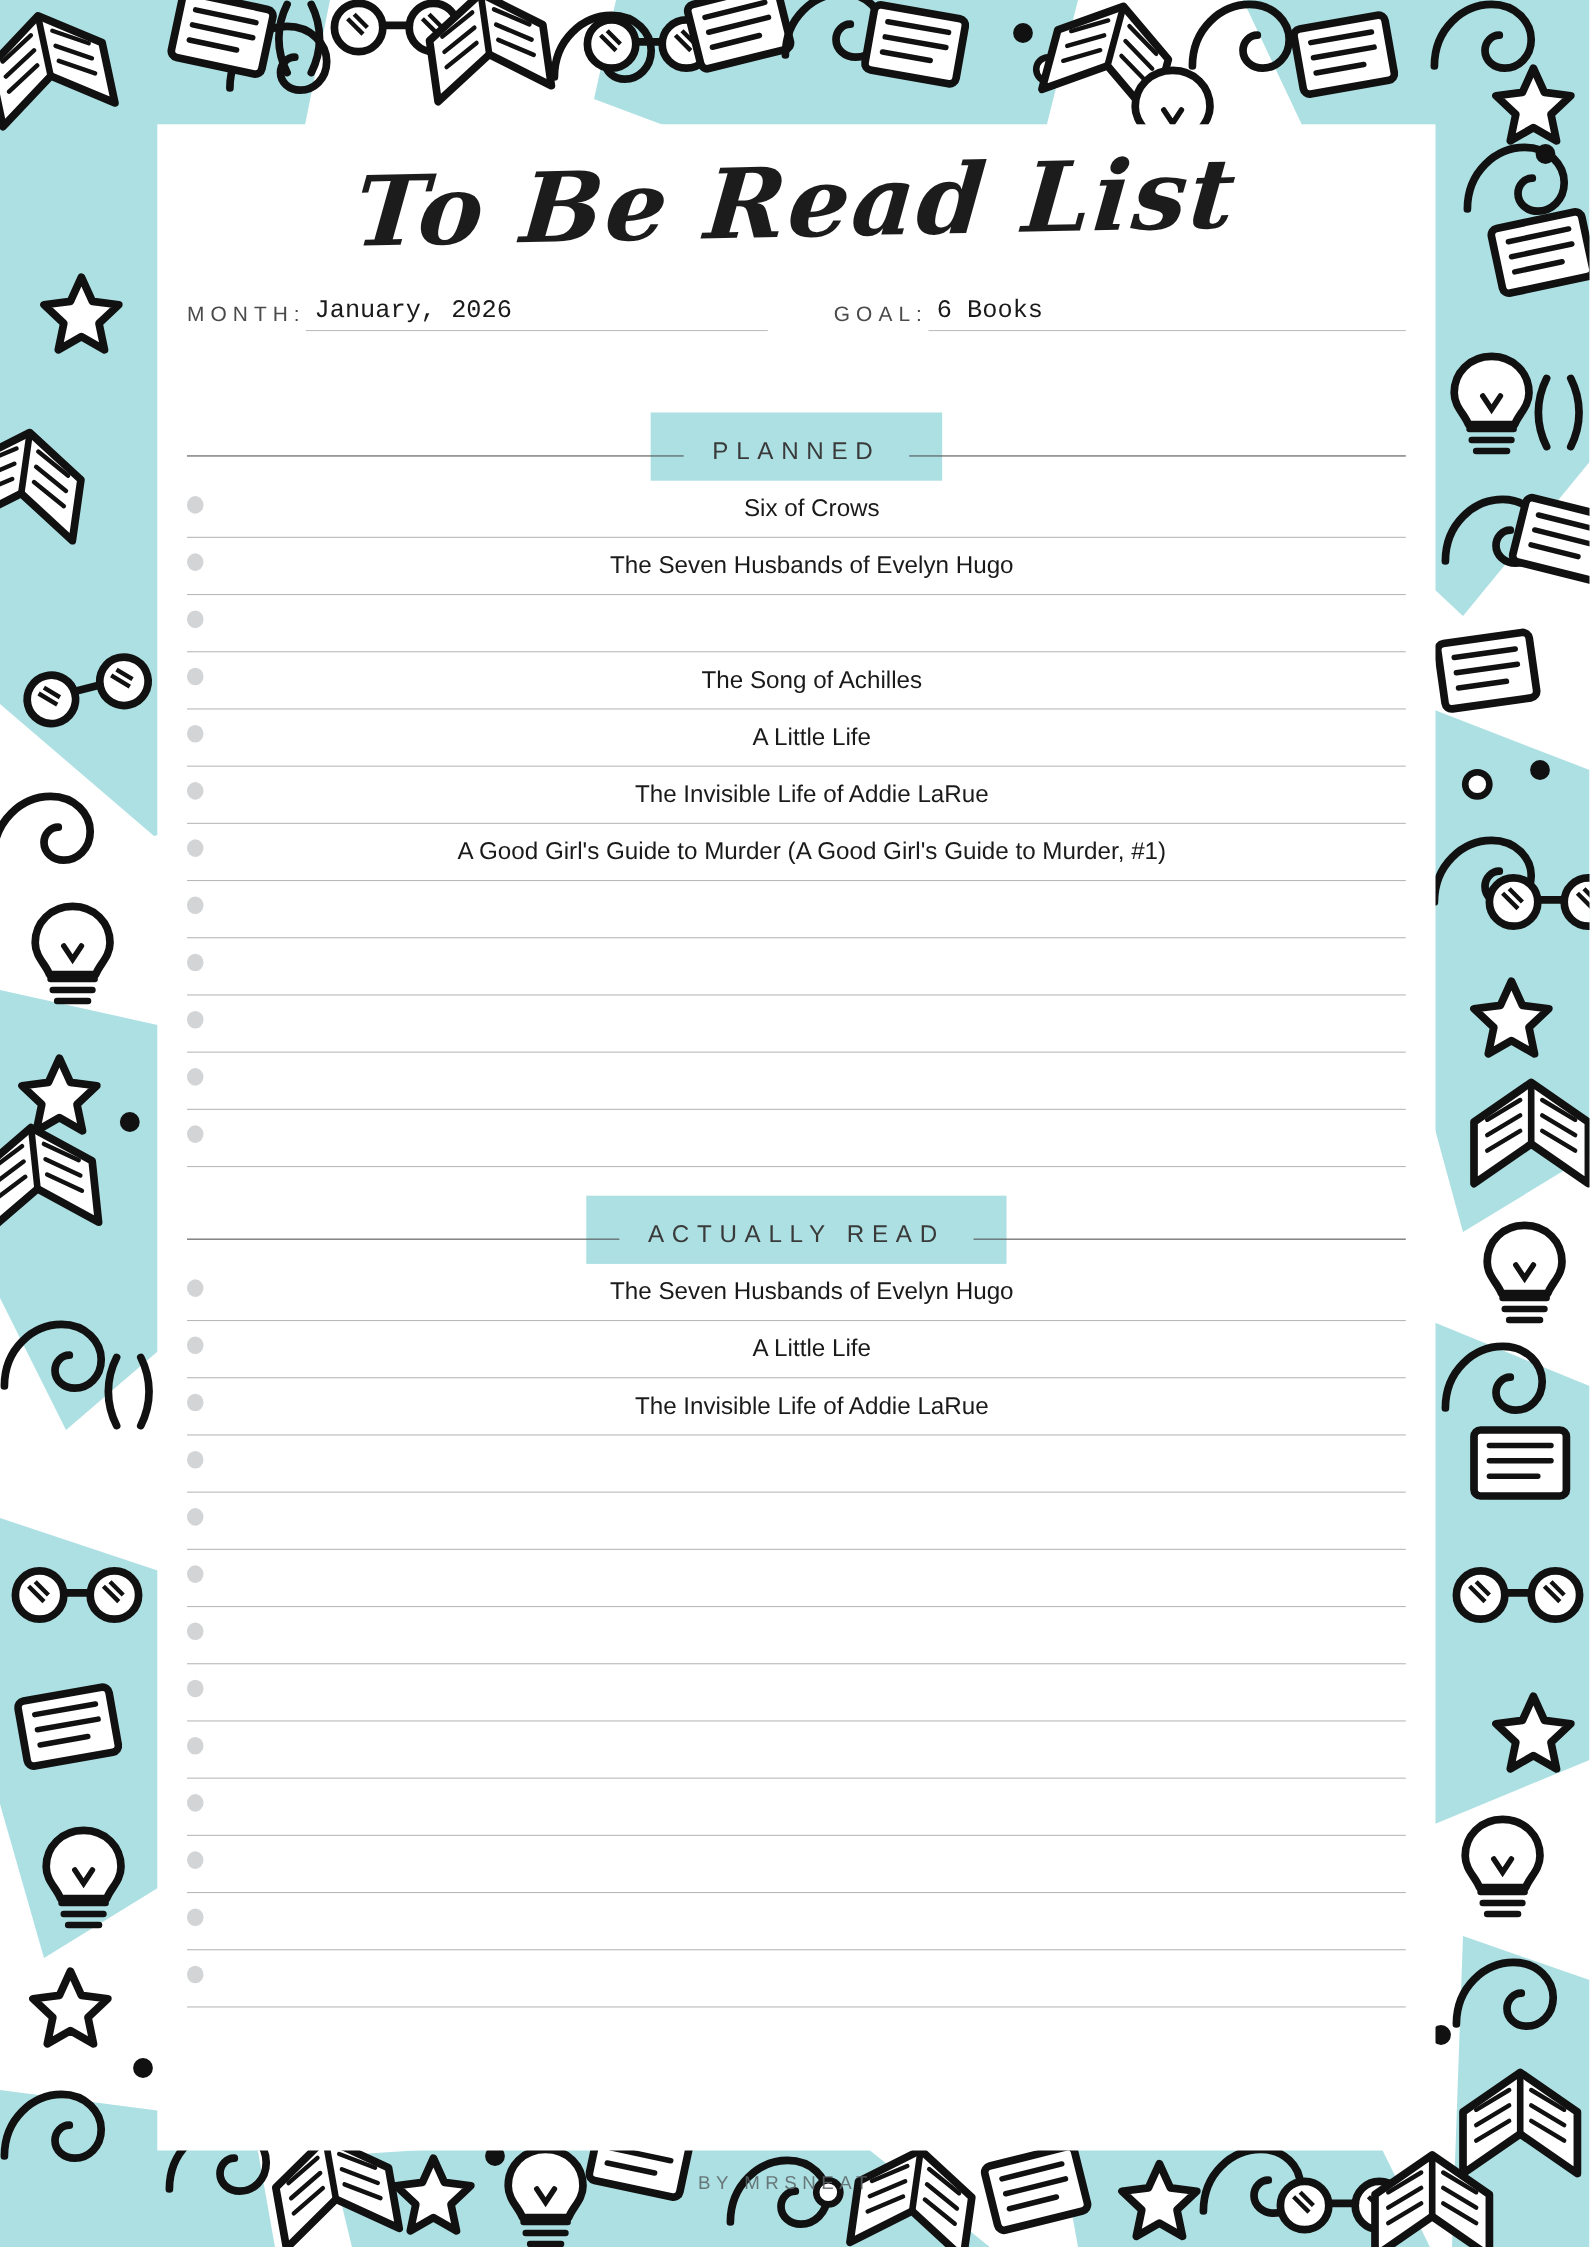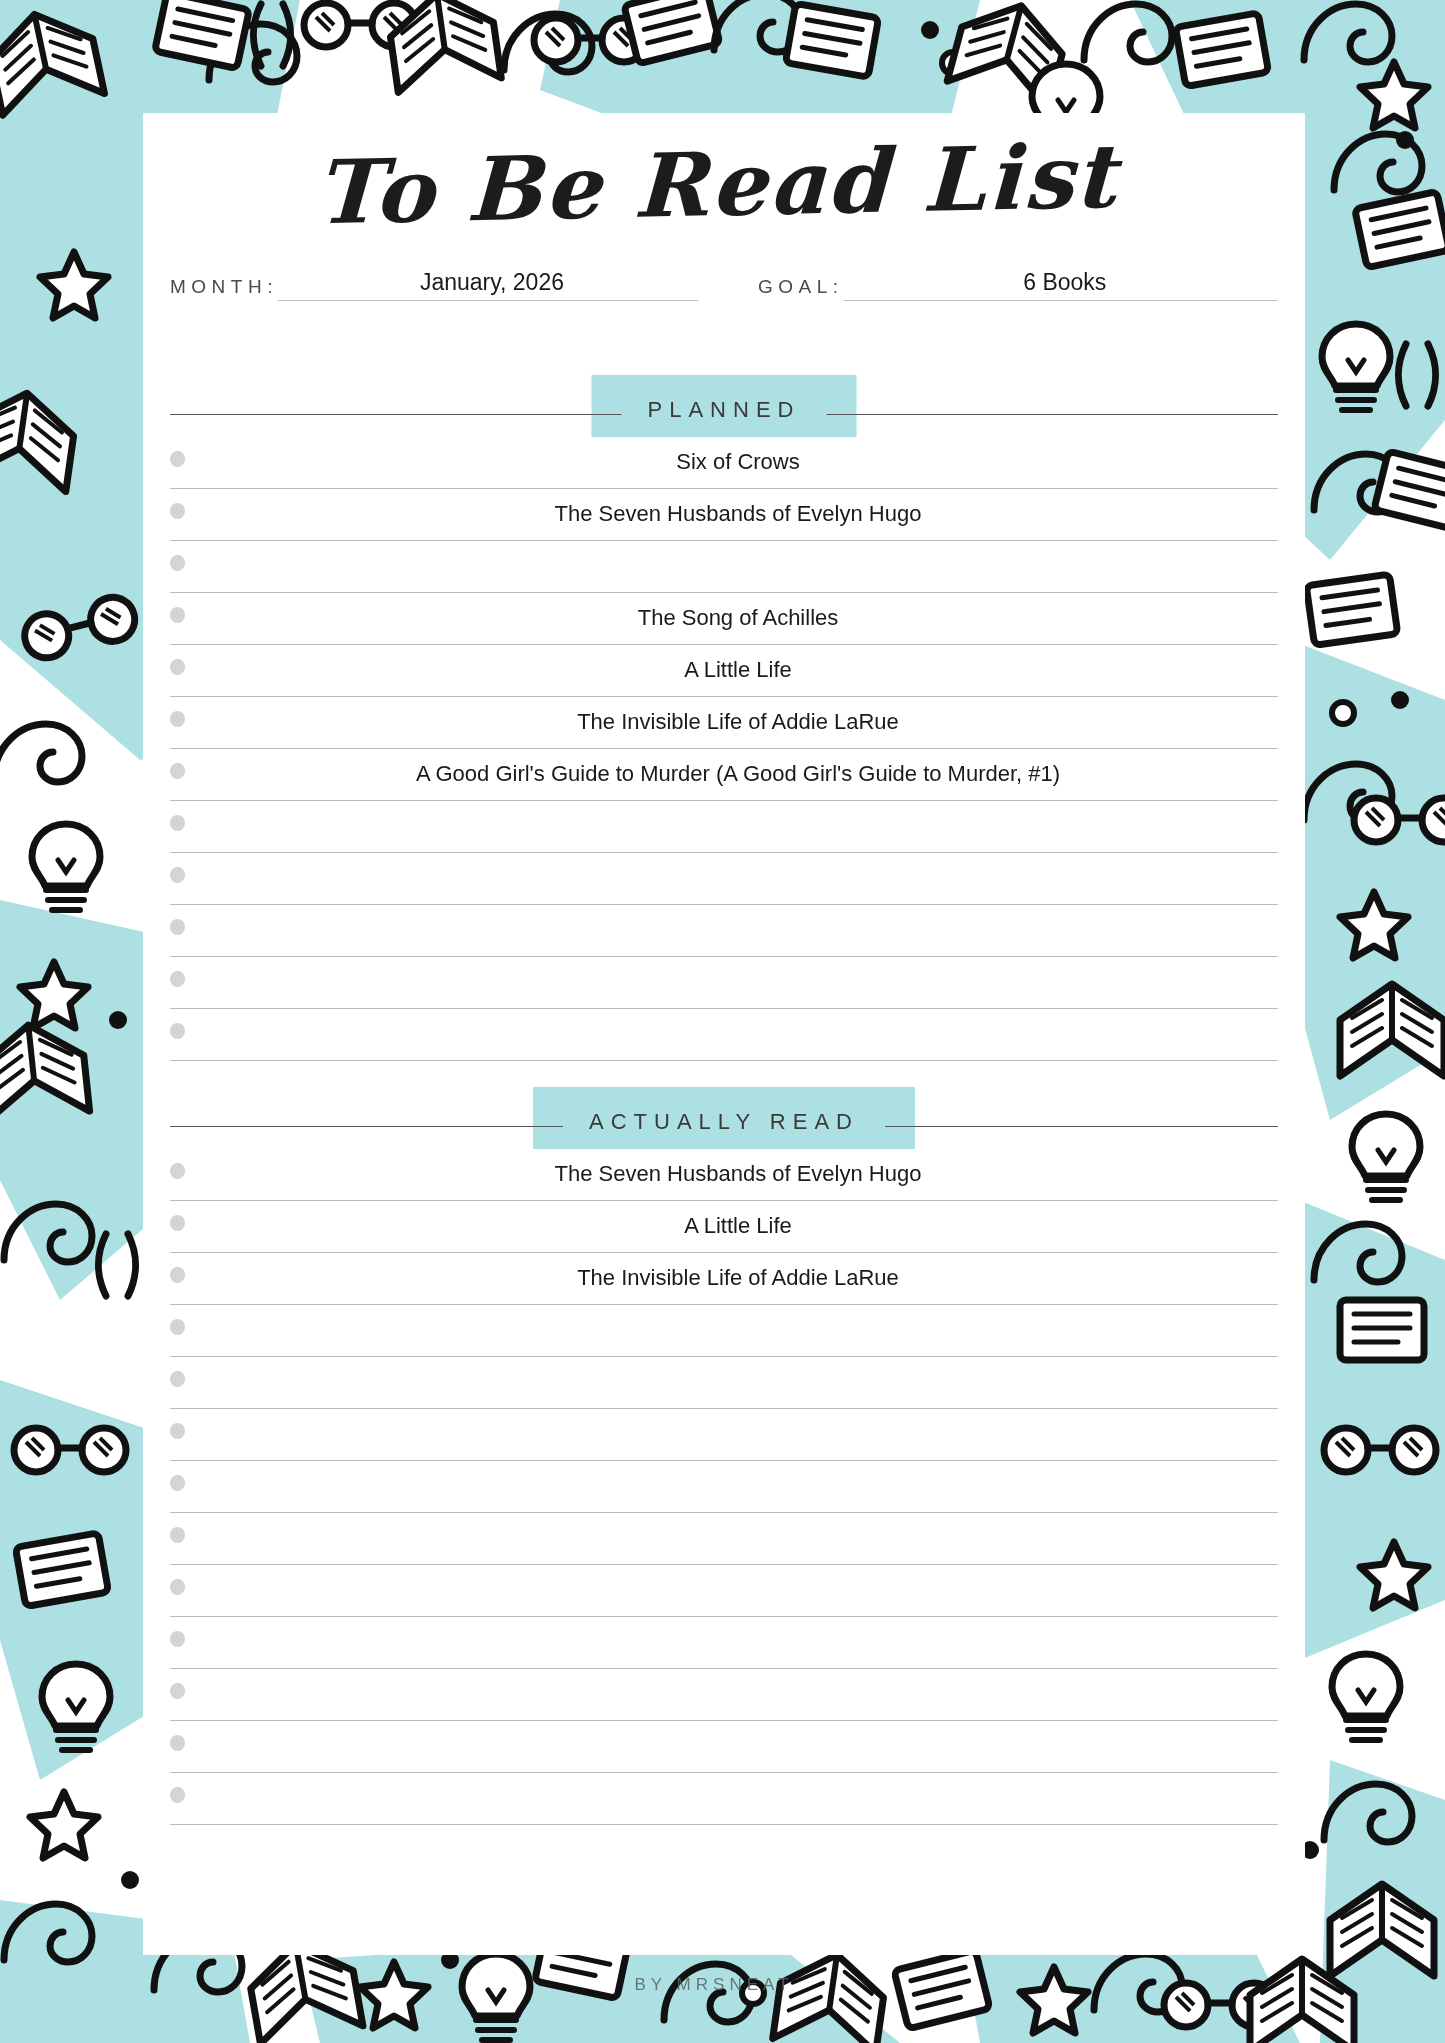--- a/index.html
+++ b/index.html
@@ -37,40 +37,40 @@
     transform:skewX(-6deg) rotate(-1.2deg);
     display:inline-block;
   }
 
   
   .meta-row {
     display:flex;
     margin:36px 27px 0 27px;
     gap:60px;
   }
-  .meta-field { display:flex; align-items:flex-end; flex:1;text-align:center; }
+  .meta-field { display:flex; align-items:flex-end; flex:1; }
   .meta-field.goal { flex:0 0 520px; }
   .meta-label {
     font-size:19px;
     letter-spacing:5.5px;
     color:#4a4a4a;
     font-family:"Liberation Sans", sans-serif;
     white-space:nowrap;
     padding-bottom:3px;
   }
   .meta-value-wrap {
     flex:1;
     border-bottom:1.5px solid #bfbfbf;
     padding:0 0 5px 8px;
   }
   .meta-value {
     font-size:23px;
     color:#1a1a1a;
     line-height:1.1;
-    font-family:Liberation Sans, sans-serif;
+    font-family:Liberation Mono, monospace;
   }
 
   
   .section-head {
     position:relative;
     margin:0 27px;
     height:62px;
   }
   .section-band {
     position:absolute;

